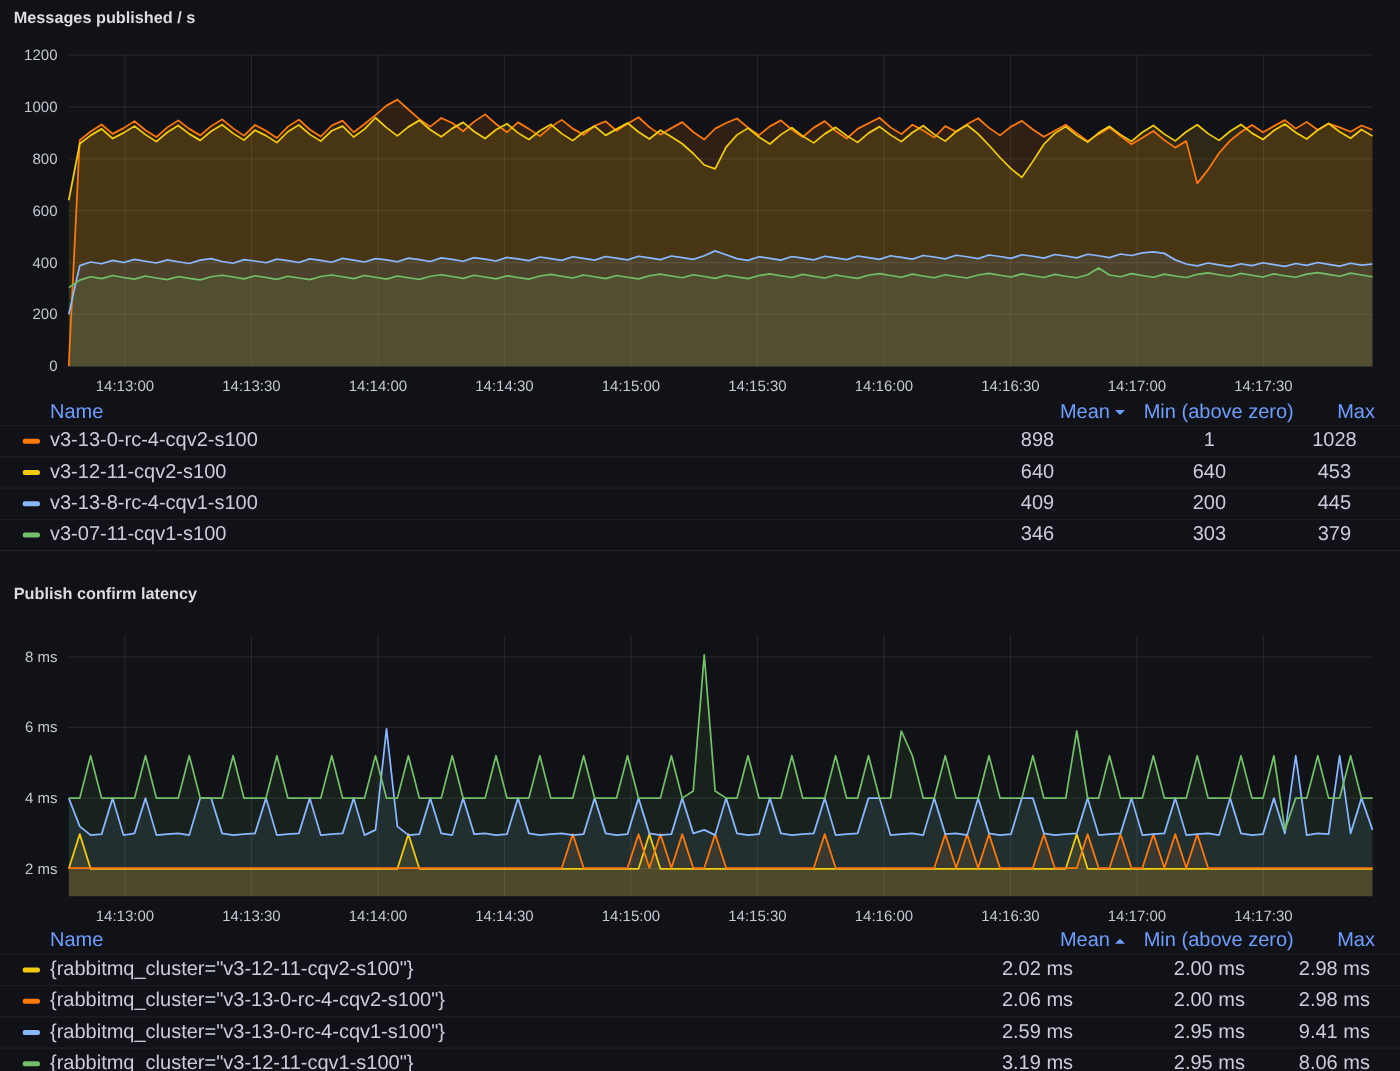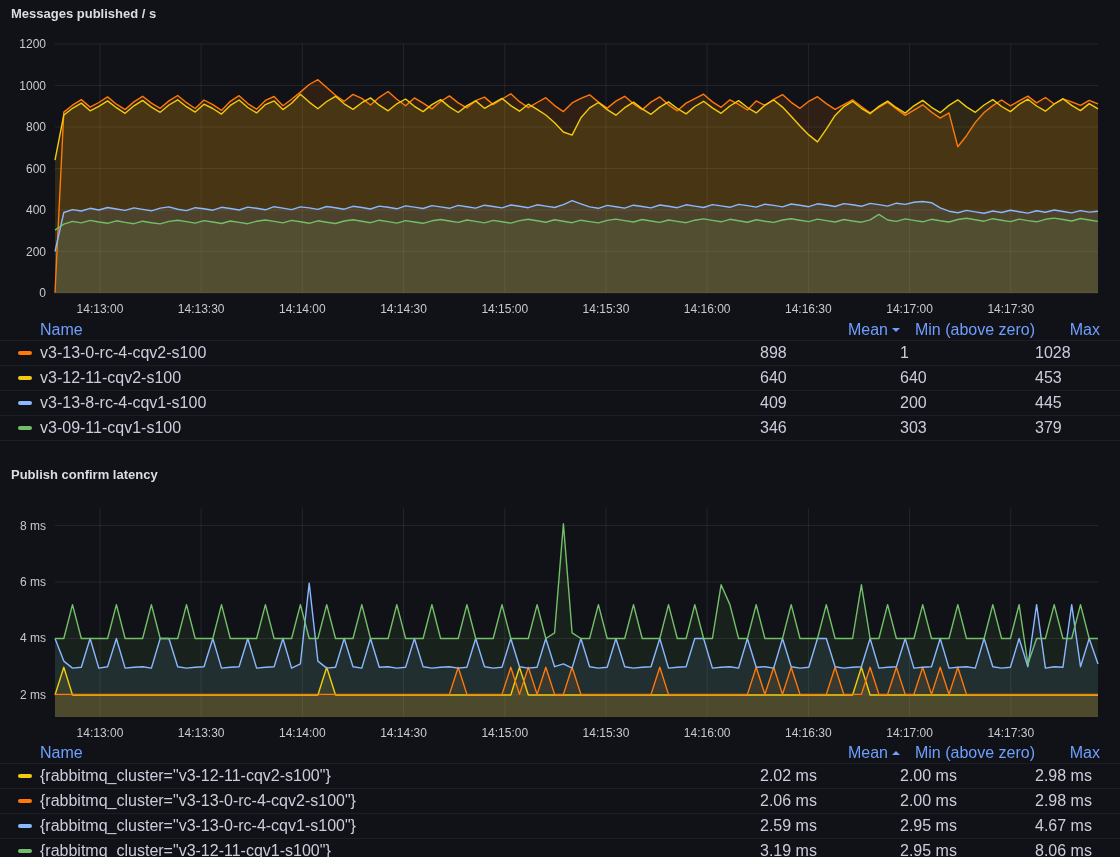--- a/index.html
+++ b/index.html
@@ -8,21 +8,21 @@
   .panel--second{margin-top:20px;}
   .panel-title{margin:0;padding:6px 0 3px 11px;font-size:13px;line-height:15px;font-weight:600;color:#dcdde3;}
   svg.chart{display:block;}
   .grid{stroke:rgba(204,204,220,0.10);stroke-width:1;}
   .tick{fill:#c7c9d1;font-size:12px;font-family:"Liberation Sans","DejaVu Sans",sans-serif;}
   .legend{border-bottom:1px solid rgba(204,204,220,0.08);}
   .lrow{display:grid;grid-template-columns:1fr 140px 135px 65px;align-items:center;height:24px;
     padding:0 20px 0 18px;border-top:1px solid rgba(204,204,220,0.07);font-size:16px;white-space:nowrap;}
   .lrow.lheader{height:20px;border-top:none;color:#6e9fff;font-weight:500;}
   .lheader .ncell{padding-left:22px;}
-  .num{text-align:left;color:#ccccdc;}
+  .num{text-align:center;color:#ccccdc;}
   .lheader .num{color:#6e9fff;display:flex;justify-content:flex-end;align-items:center;gap:4px;}
   .ncell{display:flex;align-items:center;gap:8px;overflow:hidden;}
   .swatch{width:14px;height:4px;border-radius:2px;flex:none;cursor:pointer;}
   .series-name{cursor:pointer;text-align:center;}
   .caret{width:0;height:0;display:inline-block;}
   .caret-down{border-left:4px solid transparent;border-right:4px solid transparent;border-top:4px solid #6e9fff;}
   .caret-up{border-left:4px solid transparent;border-right:4px solid transparent;border-bottom:4px solid #6e9fff;}
 </style>
 </head>
 <body>
@@ -109,21 +109,21 @@
               <span class="swatch" style="background: rgb(138, 184, 255);"></span>
               <span class="series-name">v3-13-8-rc-4-cqv1-s100</span>
             </span>
             <span class="num">409</span>
             <span class="num">200</span>
             <span class="num">445</span>
           </div>
           <div class="lrow">
             <span class="ncell">
               <span class="swatch" style="background: rgb(115, 191, 105);"></span>
-              <span class="series-name">v3-09-11-cqv1-s100</span>
+              <span class="series-name">v3-07-11-cqv1-s100</span>
             </span>
             <span class="num">346</span>
             <span class="num">303</span>
             <span class="num">379</span>
           </div>
         </div>
     </div>
   </section>
 
   <section class="panel panel--second">
@@ -195,21 +195,21 @@
             <span class="num">2.00 ms</span>
             <span class="num">2.98 ms</span>
           </div>
           <div class="lrow">
             <span class="ncell">
               <span class="swatch" style="background: rgb(138, 184, 255);"></span>
               <span class="series-name">{rabbitmq_cluster="v3-13-0-rc-4-cqv1-s100"}</span>
             </span>
             <span class="num">2.59 ms</span>
             <span class="num">2.95 ms</span>
-            <span class="num">4.67 ms</span>
+            <span class="num">9.41 ms</span>
           </div>
           <div class="lrow">
             <span class="ncell">
               <span class="swatch" style="background: rgb(115, 191, 105);"></span>
               <span class="series-name">{rabbitmq_cluster="v3-12-11-cqv1-s100"}</span>
             </span>
             <span class="num">3.19 ms</span>
             <span class="num">2.95 ms</span>
             <span class="num">8.06 ms</span>
           </div>

